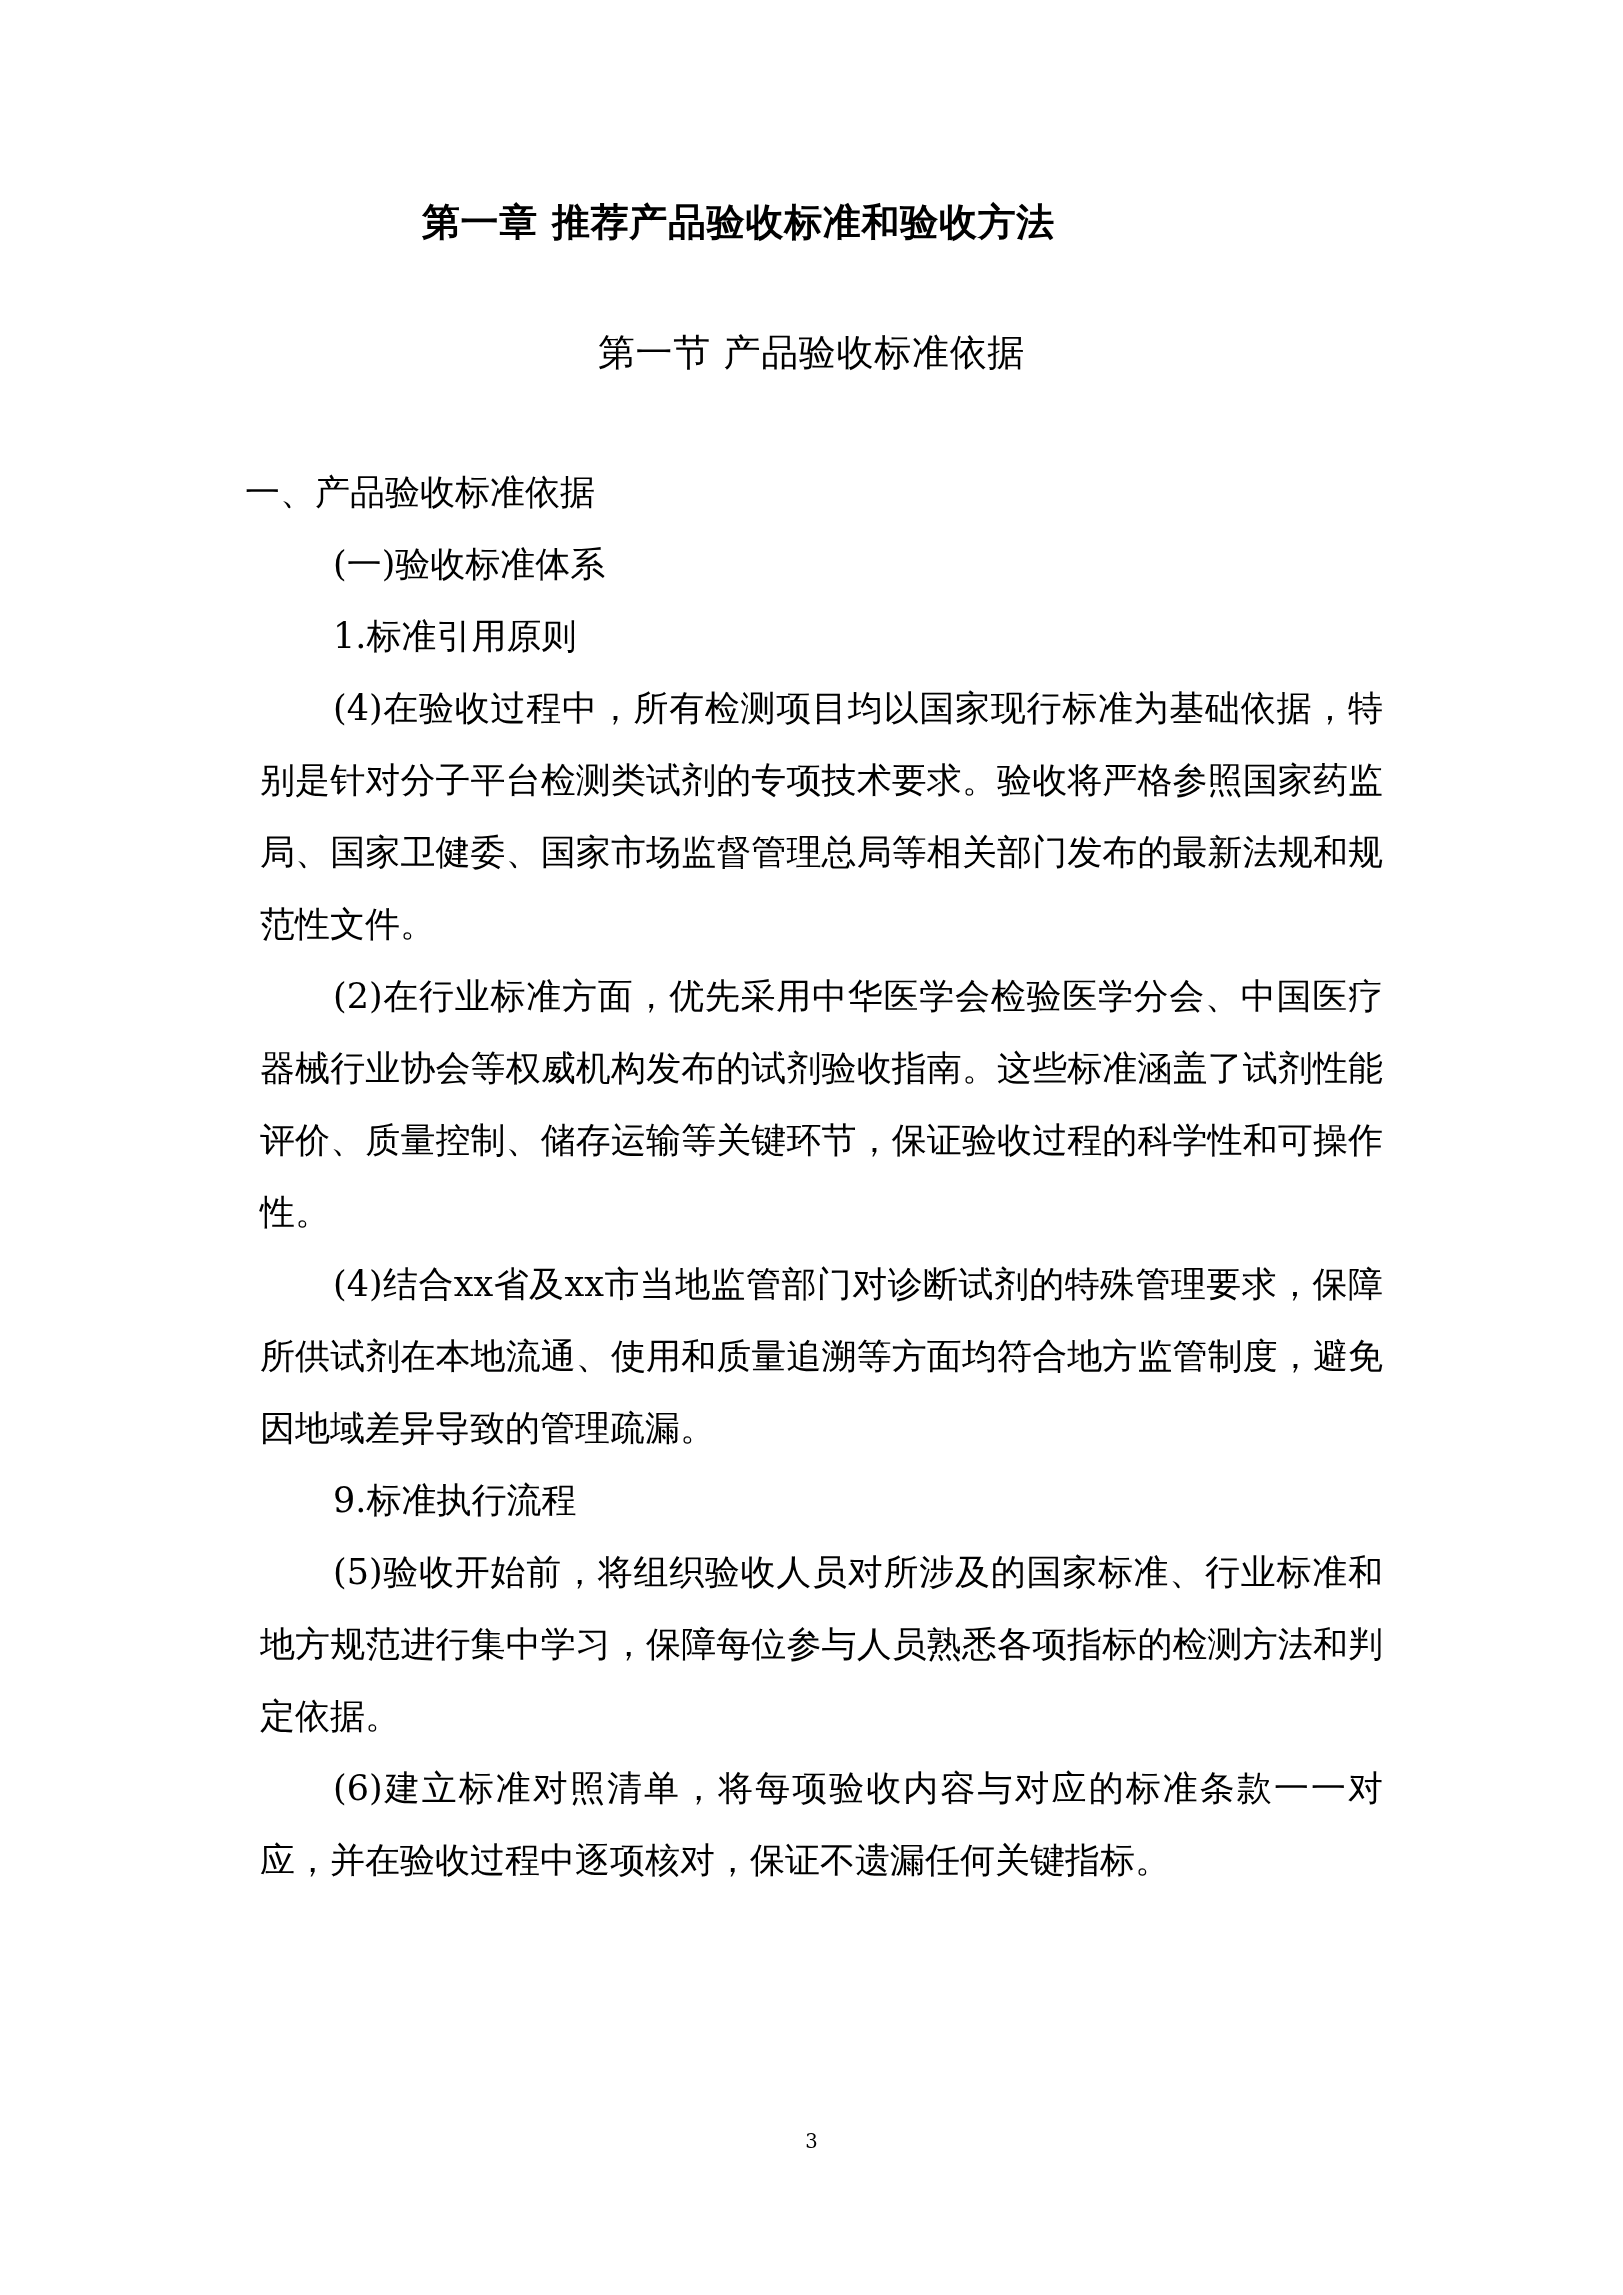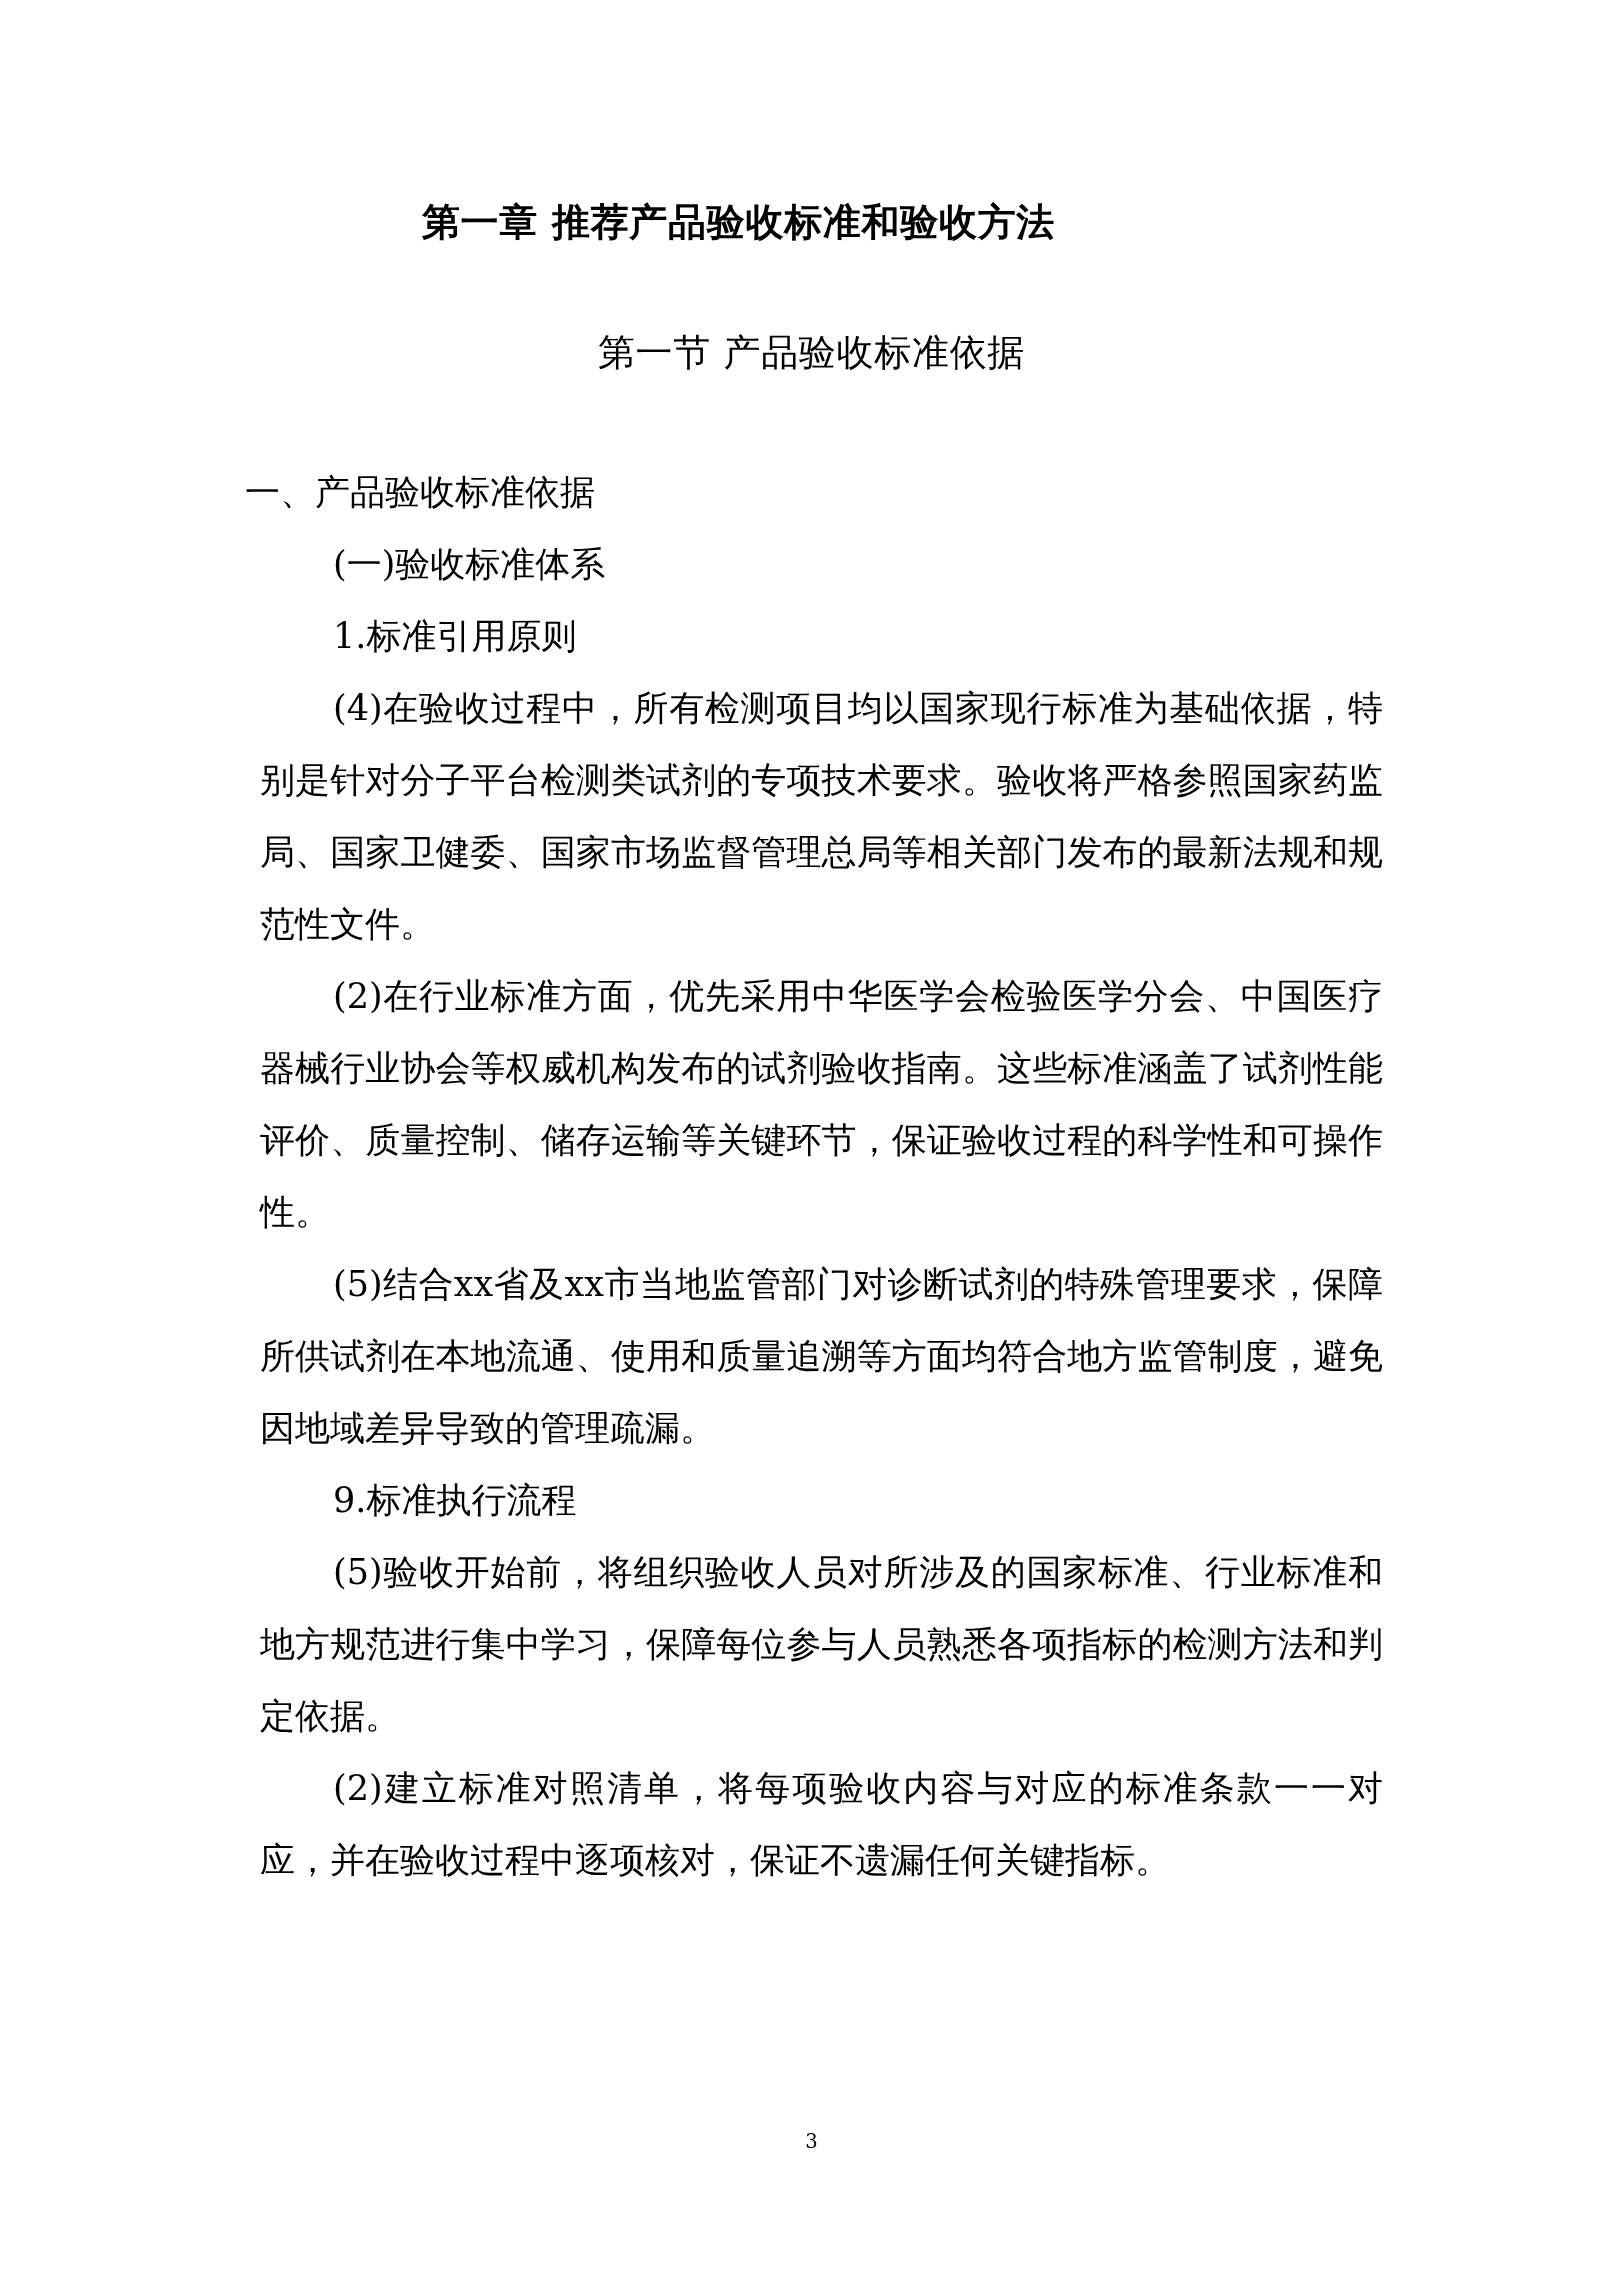--- a/index.html
+++ b/index.html
@@ -85,23 +85,23 @@
 
   <div class="section-title">第一节  产品验收标准依据</div>
 
   <div class="body">
     <p class="noindent">一、产品验收标准依据</p>
     <p class="indent">(一)验收标准体系</p>
 
     <p class="indent">1.标准引用原则</p>
     <p class="indent">(4)在验收过程中，所有检测项目均以国家现行标准为基础依据，特别是针对分子平台检测类试剂的专项技术要求。验收将严格参照国家药监局、国家卫健委、国家市场监督管理总局等相关部门发布的最新法规和规范性文件。</p>
     <p class="indent">(2)在行业标准方面，优先采用中华医学会检验医学分会、中国医疗器械行业协会等权威机构发布的试剂验收指南。这些标准涵盖了试剂性能评价、质量控制、储存运输等关键环节，保证验收过程的科学性和可操作性。</p>
-    <p class="indent">(5)结合xx省及xx市当地监管部门对诊断试剂的特殊管理要求，保障所供试剂在本地流通、使用和质量追溯等方面均符合地方监管制度，避免因地域差异导致的管理疏漏。</p>
+    <p class="indent">(4)结合xx省及xx市当地监管部门对诊断试剂的特殊管理要求，保障所供试剂在本地流通、使用和质量追溯等方面均符合地方监管制度，避免因地域差异导致的管理疏漏。</p>
 
     <p class="indent">9.标准执行流程</p>
     <p class="indent">(5)验收开始前，将组织验收人员对所涉及的国家标准、行业标准和地方规范进行集中学习，保障每位参与人员熟悉各项指标的检测方法和判定依据。</p>
-    <p class="indent">(2)建立标准对照清单，将每项验收内容与对应的标准条款一一对应，并在验收过程中逐项核对，保证不遗漏任何关键指标。</p>
+    <p class="indent">(6)建立标准对照清单，将每项验收内容与对应的标准条款一一对应，并在验收过程中逐项核对，保证不遗漏任何关键指标。</p>
   </div>
 
   <div class="page-number">3</div>
 
 </div>
 
 
 </body></html>

